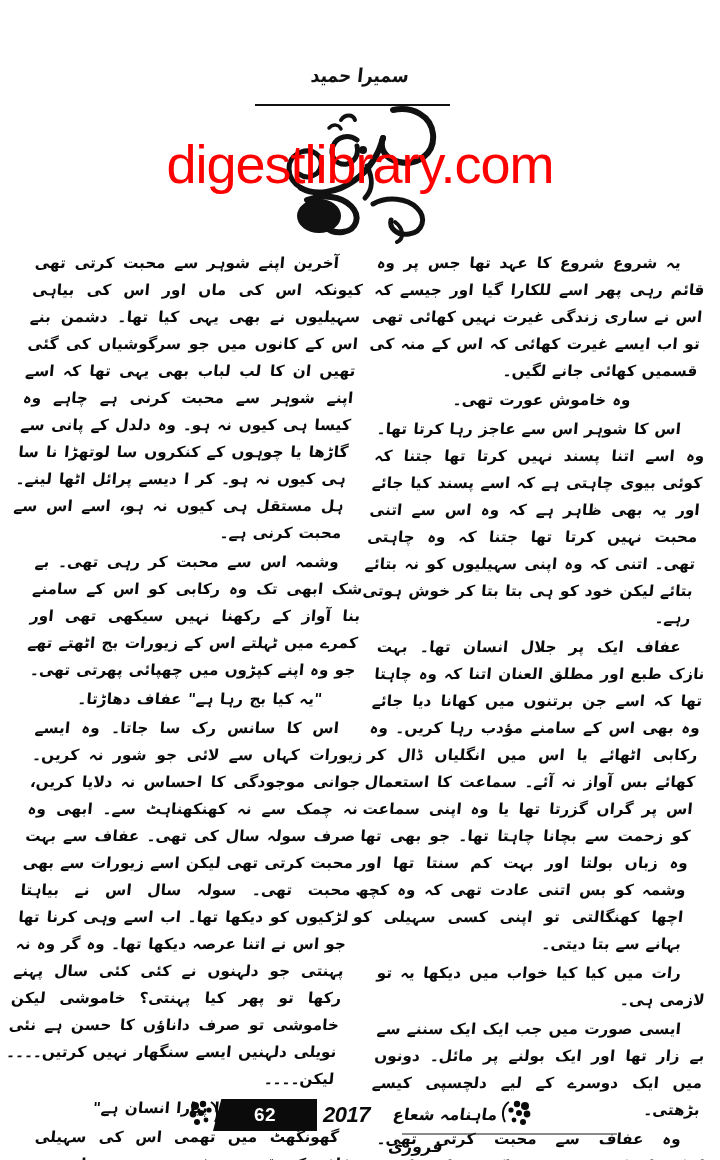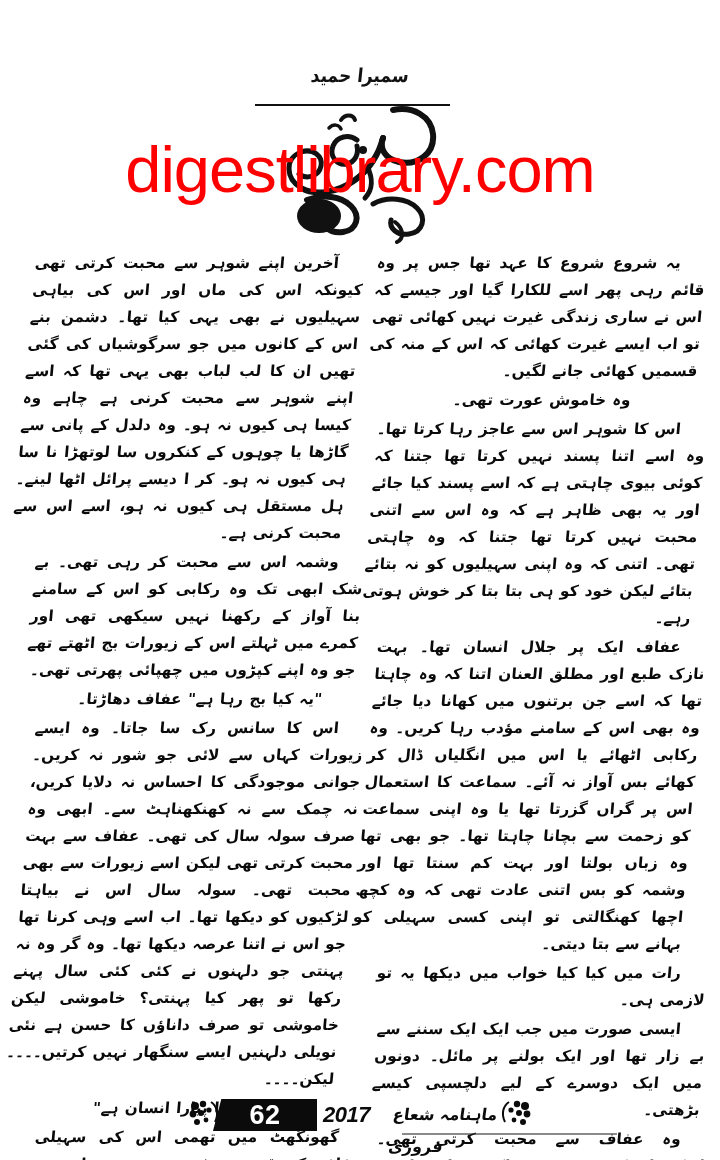--- a/index.html
+++ b/index.html
@@ -77,21 +77,21 @@
   }
 
   
   .watermark {
     position: absolute;
     top: 137px;
     left: 0;
     width: 720px;
     text-align: center;
     font-family: "Liberation Sans", sans-serif;
-    font-size: 65px;
+    font-size: 54px;
     font-weight: 400;
     line-height: 1;
     letter-spacing: -1px;
     pointer-events: none;
     user-select: none;
     z-index: 5;
   }
 
   
   .columns {
@@ -165,21 +165,21 @@
     position: absolute;
     left: 26px;
     top: 3px;
     width: 104px;
     height: 32px;
     line-height: 32px;
     text-align: center;
     color: #ffffff;
     font-family: "Liberation Sans", sans-serif;
     font-weight: 700;
-    font-size: 27px;
+    font-size: 19px;
     letter-spacing: 0.5px;
   }
   .footer-year {
     position: absolute;
     left: 136px;
     top: 3px;
     height: 32px;
     line-height: 32px;
     color: #0b0b0b;
     font-family: "Liberation Sans", sans-serif;

